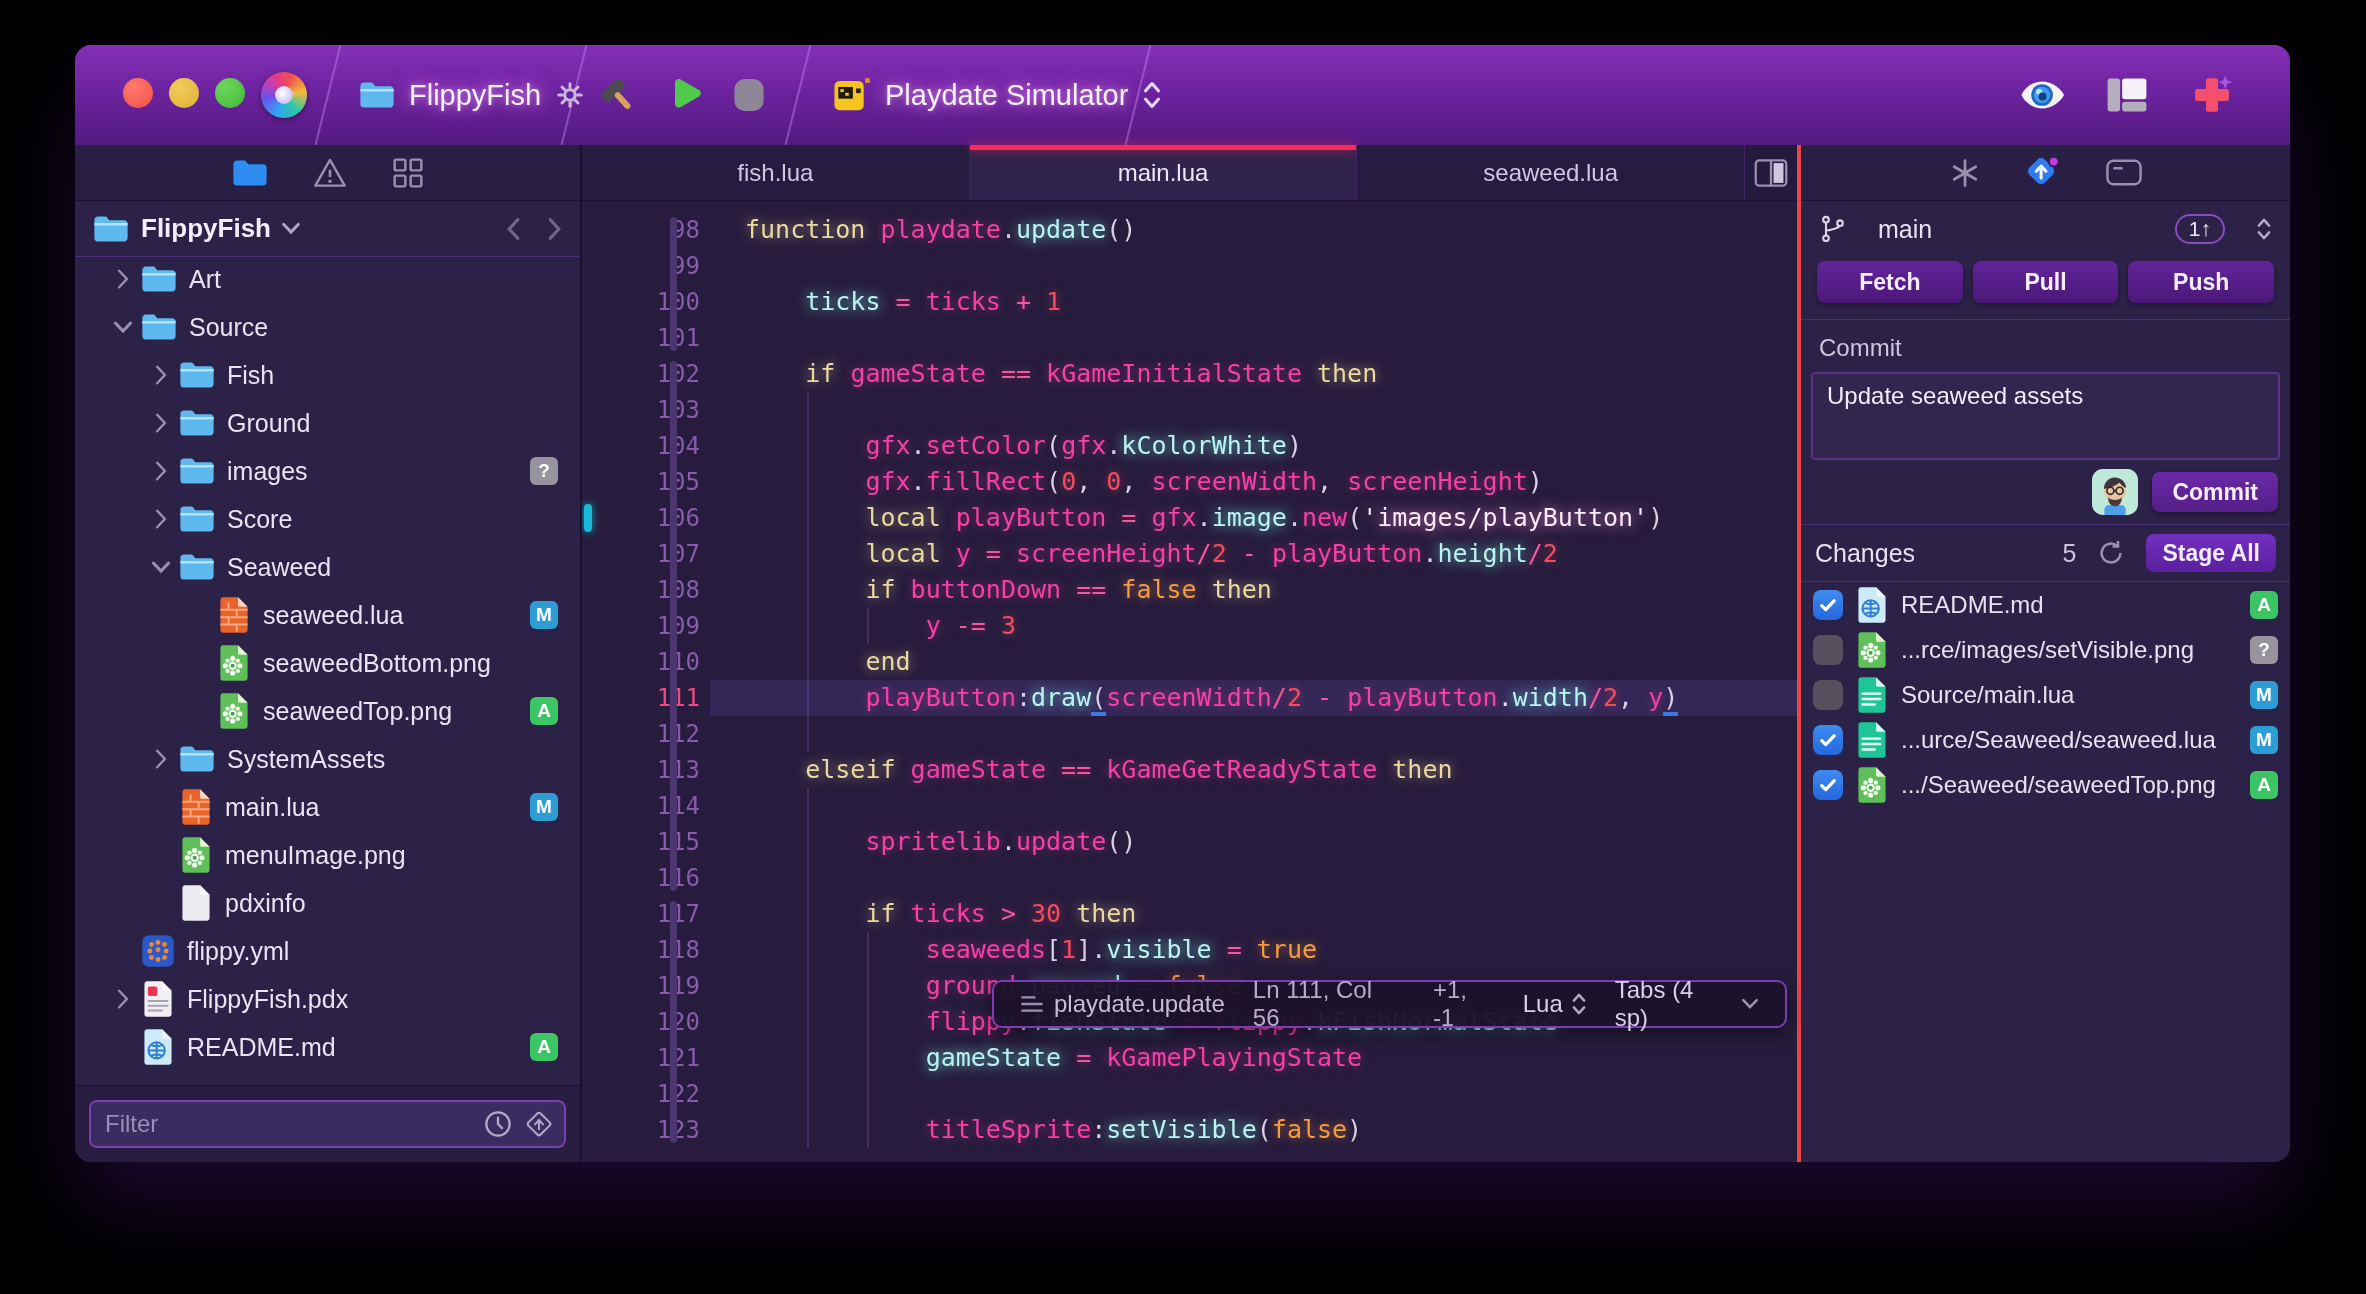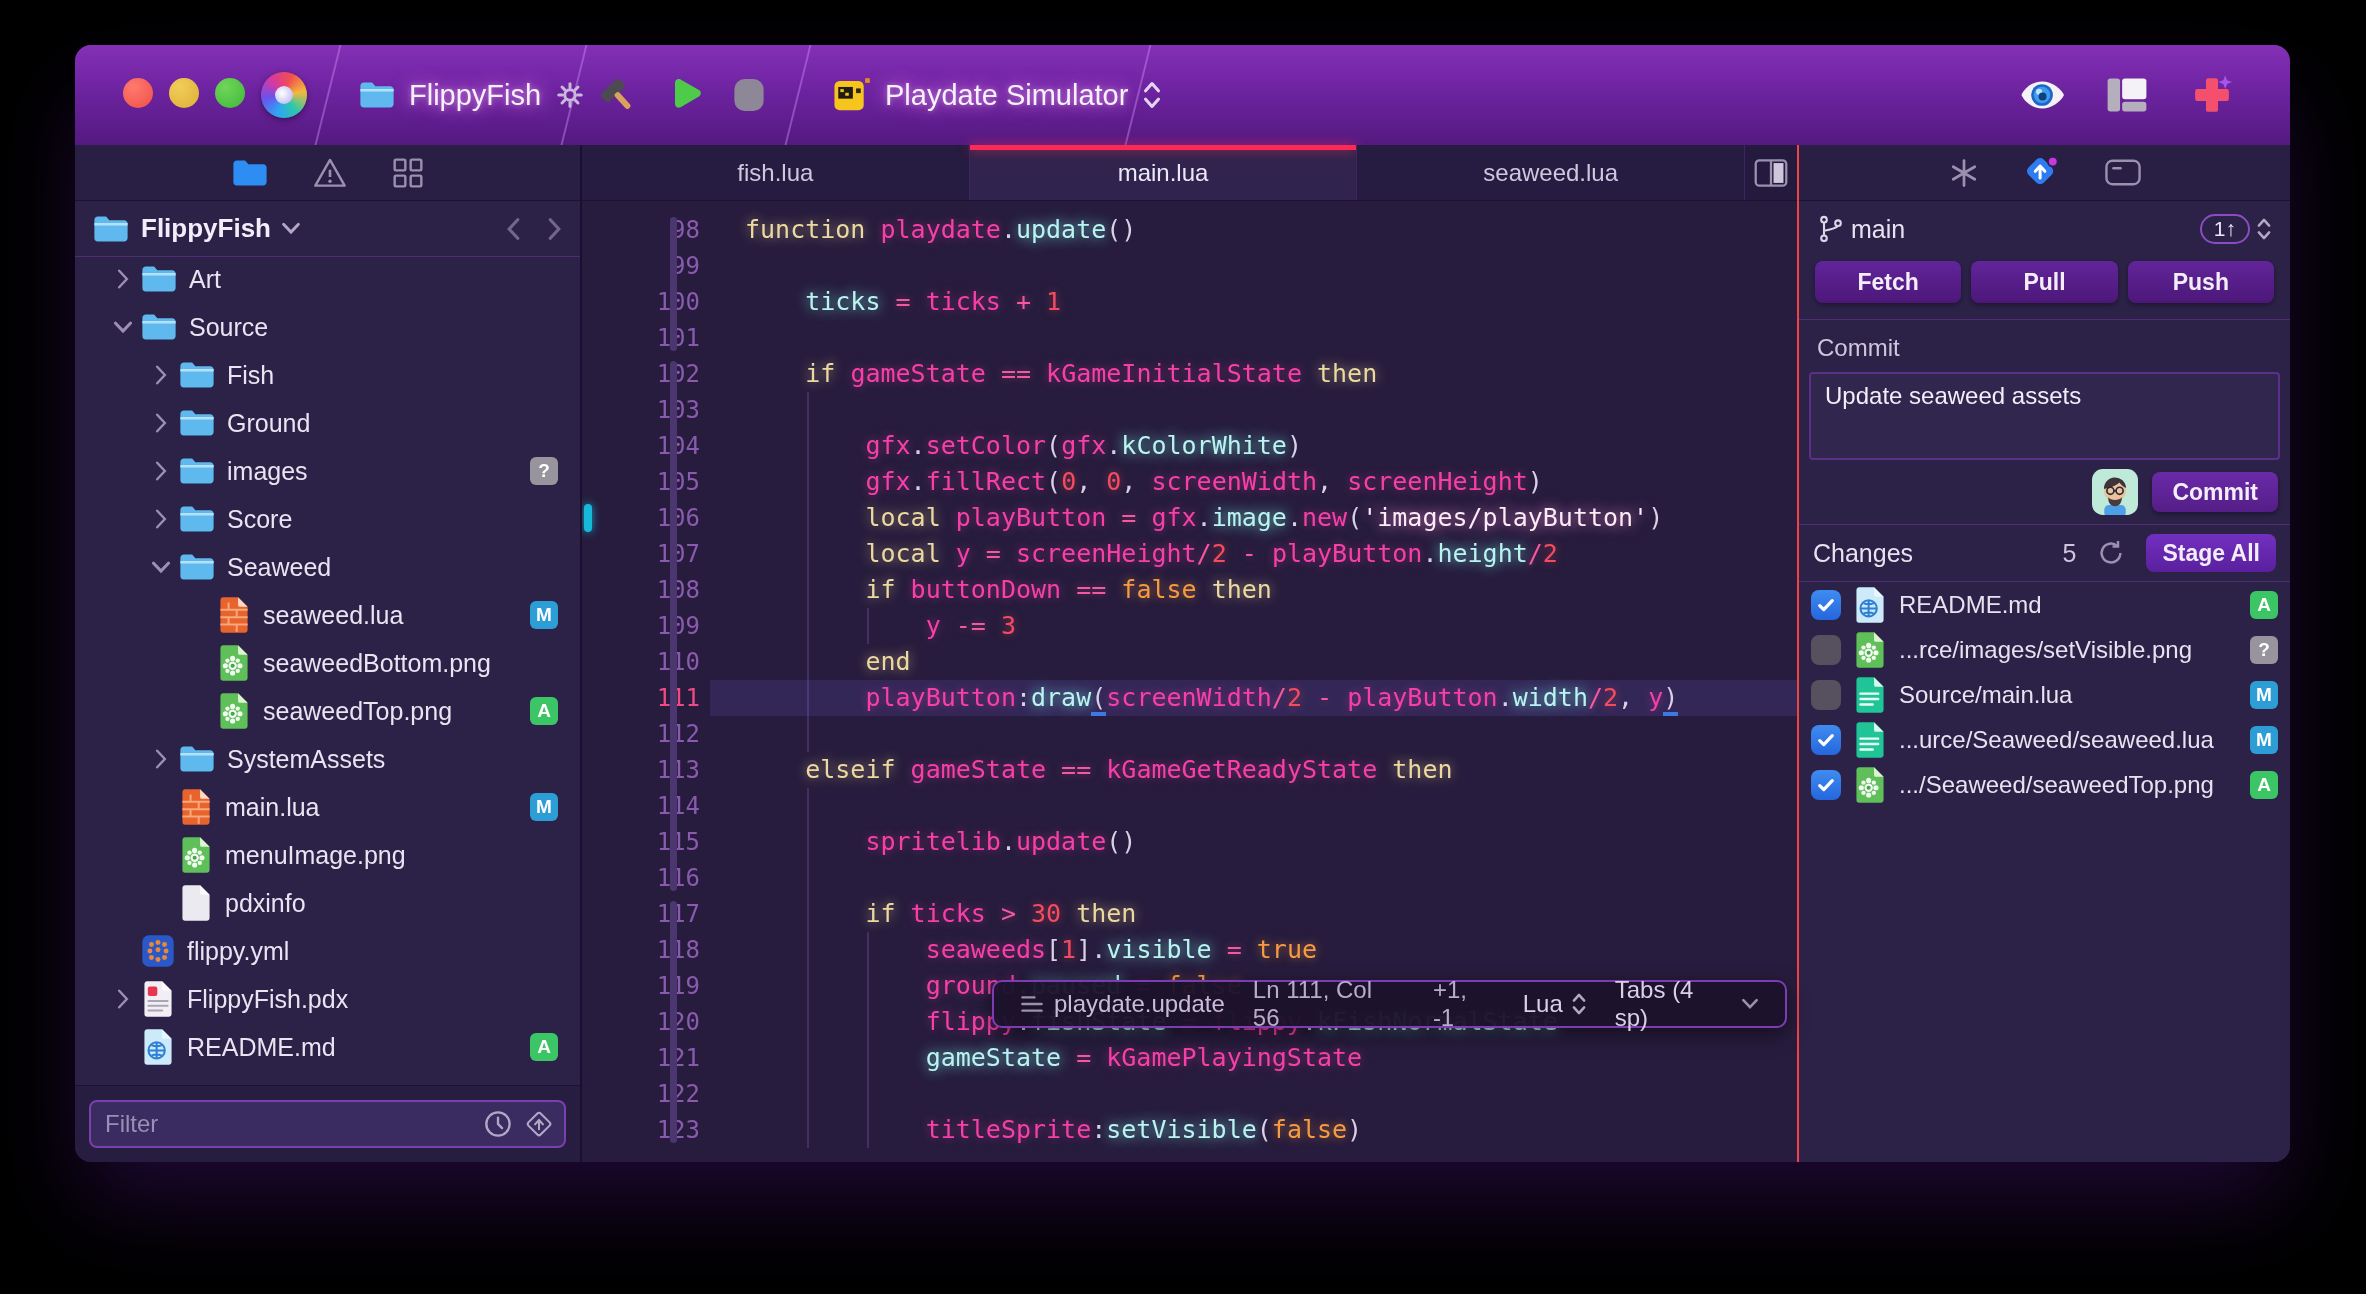--- a/index.html
+++ b/index.html
@@ -26,21 +26,21 @@
   .nova:after{content:"";position:absolute;left:30%;top:30%;width:40%;height:40%;
         border-radius:50%;background:radial-gradient(circle at 40% 40%,#fff,#c9c4f2 70%,transparent);}
   .tb-group{position:absolute;top:0;height:100px;display:flex;align-items:center;gap:14px;}
   .tb-title{font-size:29px;font-weight:500;color:#f8f0fd;
             text-shadow:0 0 18px rgba(248,140,255,.9),0 0 5px rgba(255,255,255,.35);}
   .icobtn{display:flex;align-items:center;justify-content:center;}
   
   .cols{position:absolute;left:0;top:100px;right:0;bottom:0;display:flex;}
   .sidebar{width:505px;background:#2c2147;position:relative;flex:none;}
   .editor{width:1215px;background:#271c3d;position:relative;flex:none;
-          border-left:2px solid #19102f;border-right:2px solid #ef4444;}
+          border-left:2px solid #19102f;border-right:4px solid #ef4444;}
   .gitpanel{flex:1;background:#2c2147;position:relative;display:flex;flex-direction:column;}
   .band{height:55px;border-bottom:1px solid #1c1134;display:flex;align-items:center;
         justify-content:center;gap:44px;background:#291e44;flex:none;}
   
   .proj-row{height:55px;display:flex;align-items:center;padding:0 18px;
             border-bottom:1px solid #4e2d77;background:#2c2147;}
   .proj-label{font-size:26px;font-weight:600;color:#f2edf8;margin:0 10px 0 12px;}
   .histnav{margin-left:auto;display:flex;gap:26px;opacity:.75;}
   .tree{position:absolute;left:0;right:0;top:110px;bottom:80px;overflow:hidden;}
   .trow{height:48px;display:flex;align-items:center;position:relative;}
@@ -86,21 +86,21 @@
   .t-o{color:#f558a0;text-shadow:0 0 8px rgba(245,88,160,.4);}
   .t-w{color:#d9cfe6;}
   .t-u{color:#d9cfe6;border-bottom:4px solid #3d79e2;}
   .statuspop{position:absolute;left:410px;top:835px;width:795px;height:48px;z-index:5;
       background:rgba(28,18,44,.96);border:2px solid #7e3cb4;border-radius:10px;
       display:flex;align-items:center;gap:28px;padding:0 26px;box-sizing:border-box;
       font-size:24px;color:#b7acca;box-shadow:0 6px 20px rgba(0,0,0,.5);}
   .statuspop .sym{display:flex;align-items:center;gap:10px;color:#c7bdd8;}
   .statuspop .wchev{display:flex;align-items:center;gap:8px;}
   
-  .branchrow{height:56px;display:flex;align-items:center;padding:0 18px;gap:6px;font-size:25px;}
+  .branchrow{height:56px;display:flex;align-items:center;padding:0 18px;gap:31px;font-size:25px;}
   .aheadpill{margin-left:auto;border:2px solid #8a4cc0;border-radius:15px;padding:1px 12px;
              font-size:21px;color:#ece6f4;}
   .vcsbtns{display:flex;gap:10px;padding:4px 16px 16px;border-bottom:1px solid #4e2d77;}
   .pbtn{flex:1;height:42px;border-radius:8px;color:#f2edf8;font-size:23px;font-weight:600;
         background:linear-gradient(180deg,#62259a,#4c1779);display:flex;align-items:center;
         justify-content:center;box-shadow:0 2px 4px rgba(0,0,0,.35);}
   .sectlabel{font-size:24px;color:#cfc6de;padding:14px 18px 10px;}
   .commitbox{margin:0 10px;height:88px;background:#31274e;border:2px solid #5c2f8a;
       border-radius:4px;color:#f2edf8;font-size:24px;padding:8px 14px;resize:none;outline:none;
       font-family:"Liberation Sans",sans-serif;box-sizing:border-box;}

